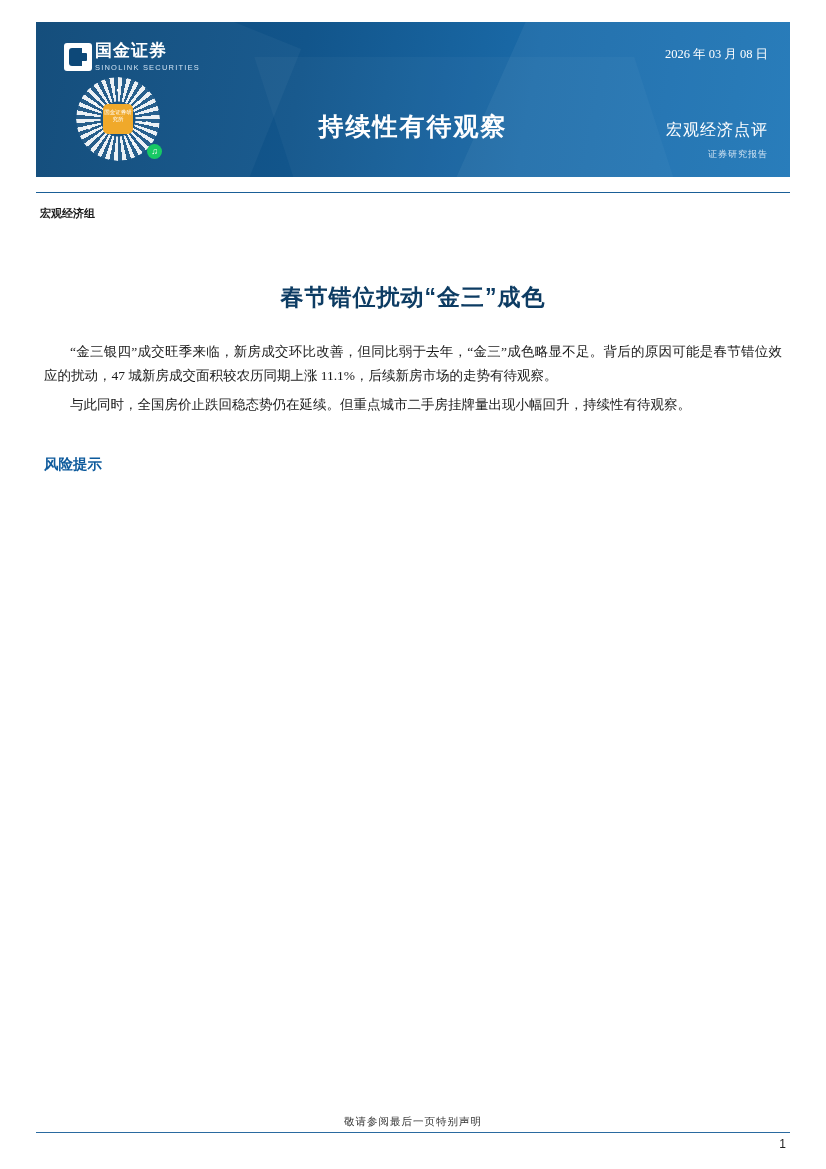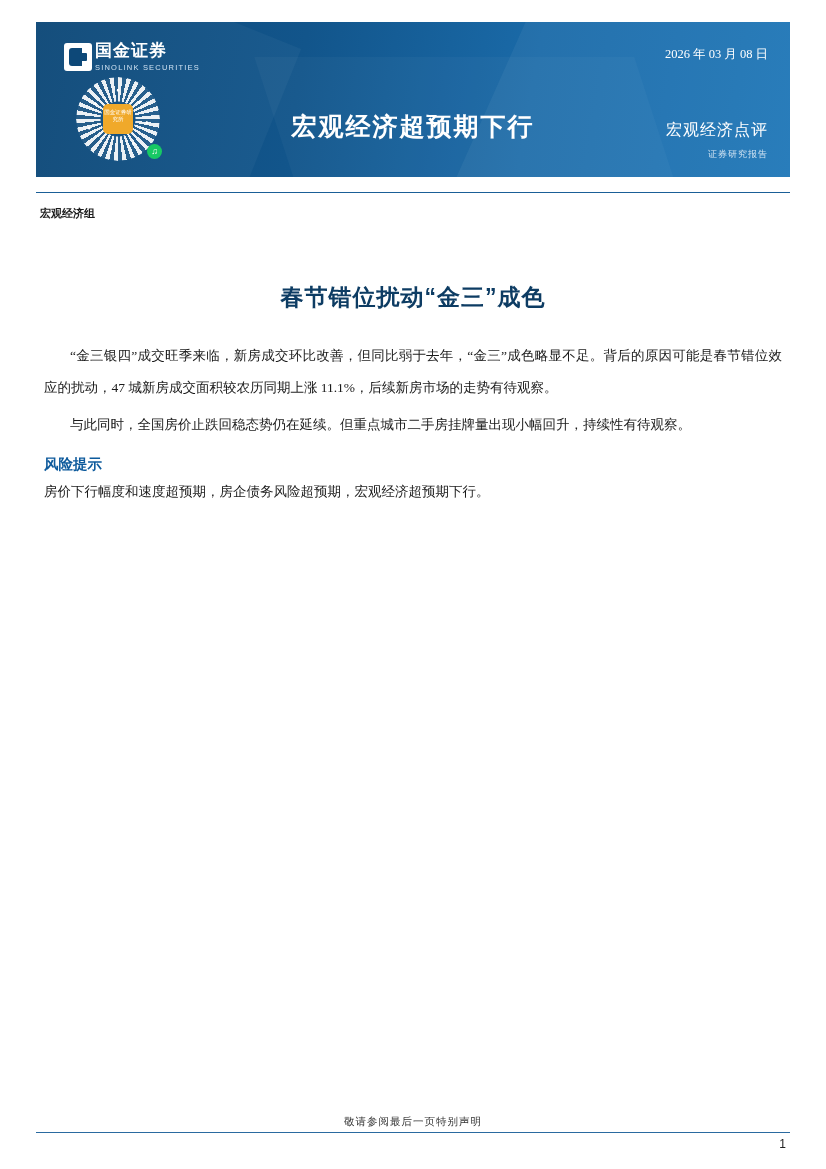--- a/index.html
+++ b/index.html
@@ -243,21 +243,21 @@
   
   .body-wrap {
     position: absolute;
     left: 44px;
     top: 340px;
     width: 738px;
   }
   .para {
     font-family: "Liberation Serif", serif;
     font-size: 13.5px;
-    line-height: 32px;
+    line-height: 24px;
     color: #1a1a1a;
     text-indent: 26px;
     margin: 0 0 5px 0;
     text-align: justify;
   }
 
   
   .risk-wrap {
     position: absolute;
     left: 44px;
@@ -323,38 +323,37 @@
   </div>
 
   <div class="qr">
     <div class="qr-inner"></div>
     <div class="qr-dots"></div>
     <div class="qr-core">国金证券研究所</div>
     <div class="qr-badge">♫</div>
   </div>
 
   <div class="banner-date">2026 年 03 月 08 日</div>
-  <div class="banner-title">宏观经济超预期下行</div>
+  <div class="banner-title">持续性有待观察</div>
   <div class="banner-cat">宏观经济点评</div>
   <div class="banner-sub">证券研究报告</div>
 </div>
 
 <div class="rule-top"></div>
 
 <div class="analysts">
   <div class="group">宏观经济组</div>
 </div>
 
 <div class="doc-title">春节错位扰动“金三”成色</div>
 
 <div class="body-wrap">
   <p class="para">“金三银四”成交旺季来临，新房成交环比改善，但同比弱于去年，“金三”成色略显不足。背后的原因可能是春节错位效应的扰动，47 城新房成交面积较农历同期上涨 11.1%，后续新房市场的走势有待观察。</p>
   <p class="para">与此同时，全国房价止跌回稳态势仍在延续。但重点城市二手房挂牌量出现小幅回升，持续性有待观察。</p>
 </div>
 
 <div class="risk-wrap">
   <div class="risk-head">风险提示</div>
-  <div class="risk-text">房价下行幅度和速度超预期，房企债务风险超预期，宏观经济超预期下行。</div>
 </div>
 
 <div class="rule-bottom"></div>
 <div class="footer-note">敬请参阅最后一页特别声明</div>
 <div class="footer-page">1</div>
 
 </body></html>

